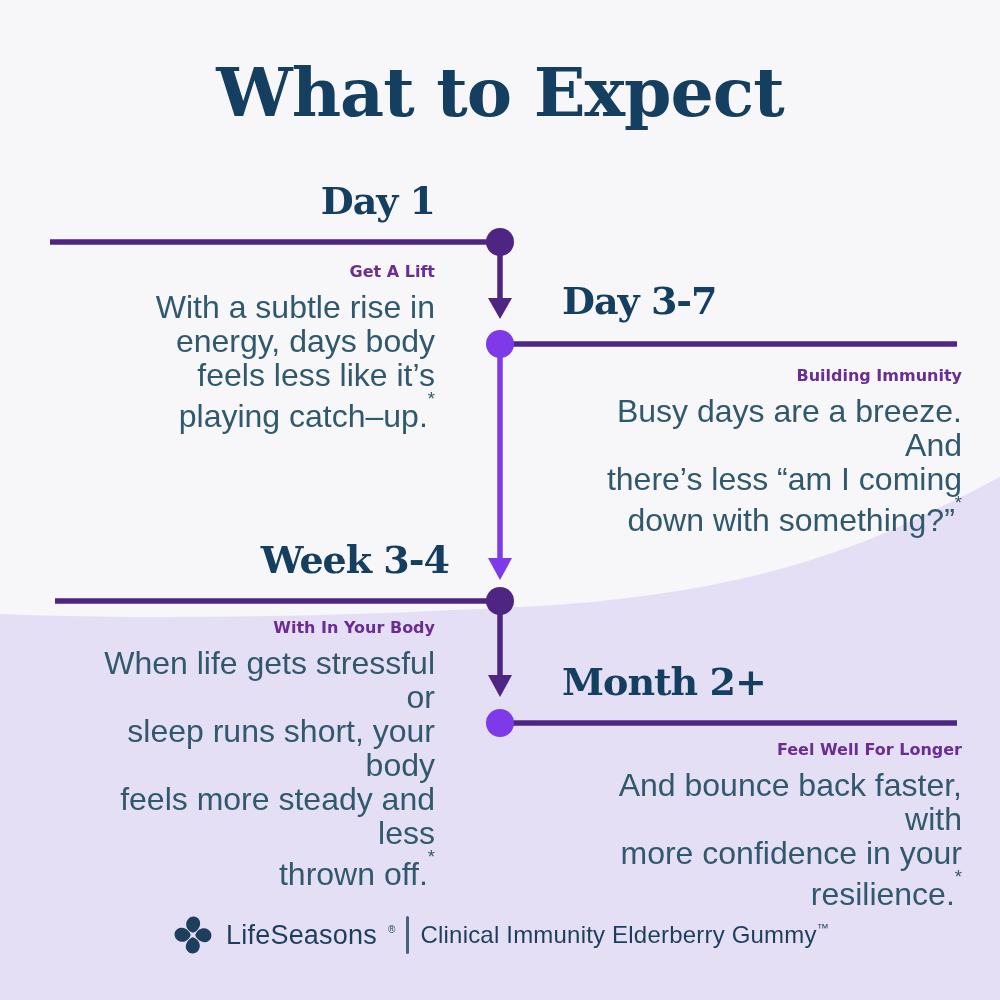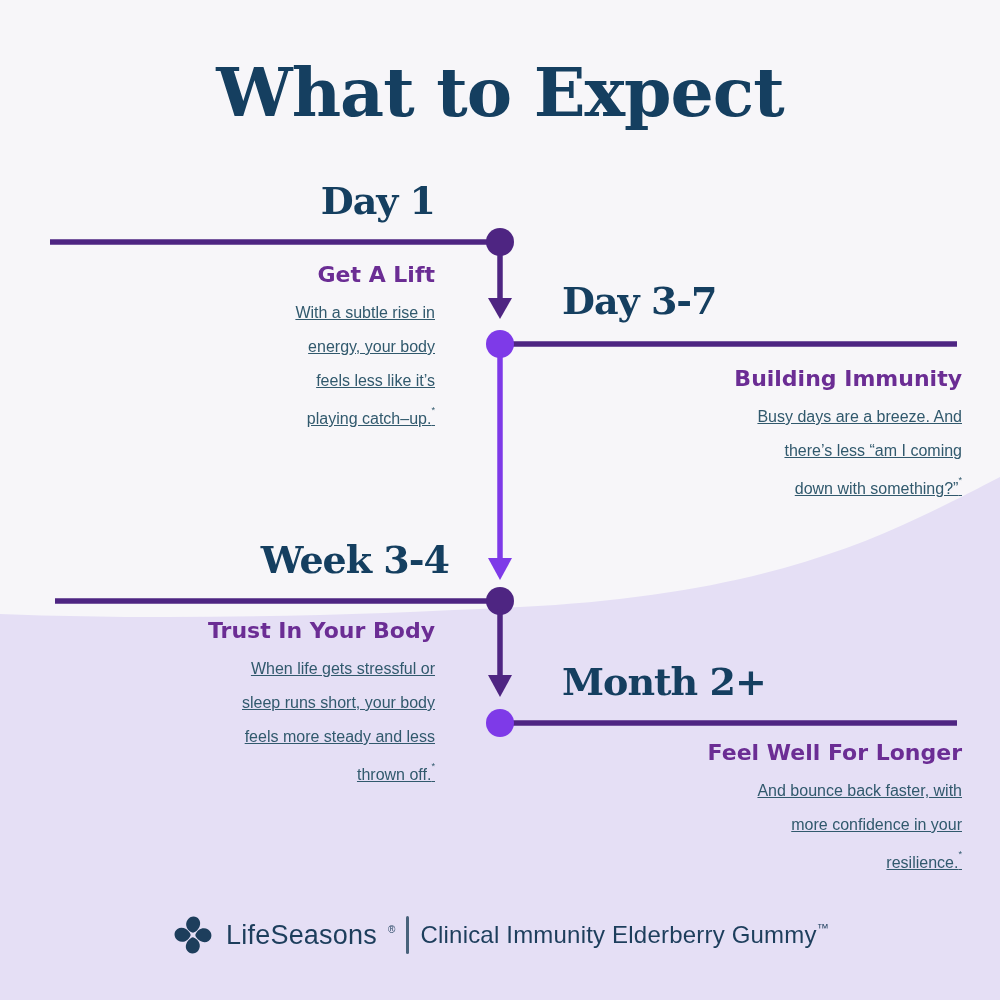--- a/index.html
+++ b/index.html
@@ -46,29 +46,28 @@
     letter-spacing:-1px;
   }
   .period.left{width:340px;text-align:right;}
   .period.right{text-align:left;}
   .content{position:absolute;}
   .content.left{width:345px;text-align:right;}
   .content.right{width:400px;text-align:right;}
   .milestone-heading{
     font-family:"DejaVu Sans",sans-serif;
     font-weight:bold;
-    font-size:22px;
+    font-size:16px;
     color:var(--purpleHeading);
     margin-bottom:9px;
   }
   .body-line{
-    font-size:16px;
+    font-size:32px;
     line-height:34px;
     color:var(--slate);
-    text-decoration:underline;
   }
   sup.fn{
     font-size:58%;
     position:relative;
     top:-0.55em;
     color:var(--slate);
   }
   .footer{
     position:absolute;left:0;top:912px;width:1000px;
     display:flex;align-items:center;justify-content:center;
@@ -123,36 +122,36 @@
     <polygon class="tl-dark-fill" points="488,675 512,675 500,697"></polygon>
 
     <line class="tl-dark" x1="508" y1="723" x2="957" y2="723"></line>
     <circle class="tl-violet-fill" cx="500" cy="723" r="14"></circle>
   </svg>
 
   <div class="period left" style="left:95px;top:182px;">Day 1</div>
   <div class="content left" style="left:90px;top:262px;">
     <div class="milestone-heading">Get A Lift</div>
     <div class="body-line">With a subtle rise in</div>
-    <div class="body-line">energy, your body</div>
+    <div class="body-line">energy, days body</div>
     <div class="body-line">feels less like it’s</div>
     <div class="body-line"><span>playing catch–up.</span><sup class="fn">*</sup></div>
   </div>
 
   <div class="period right" style="left:562px;top:282px;">Day 3-7</div>
   <div class="content right" style="left:562px;top:366px;">
     <div class="milestone-heading">Building Immunity</div>
     <div class="body-line">Busy days are a breeze. And</div>
     <div class="body-line">there’s less “am I coming</div>
     <div class="body-line"><span>down with something?”</span><sup class="fn">*</sup></div>
   </div>
 
   <div class="period left" style="left:109px;top:541px;">Week 3-4</div>
   <div class="content left" style="left:90px;top:618px;">
-    <div class="milestone-heading">Trust In Your Body</div>
+    <div class="milestone-heading">With In Your Body</div>
     <div class="body-line">When life gets stressful or</div>
     <div class="body-line">sleep runs short, your body</div>
     <div class="body-line">feels more steady and less</div>
     <div class="body-line"><span>thrown off.</span><sup class="fn">*</sup></div>
   </div>
 
   <div class="period right" style="left:562px;top:663px;">Month 2+</div>
   <div class="content right" style="left:562px;top:740px;">
     <div class="milestone-heading">Feel Well For Longer</div>
     <div class="body-line">And bounce back faster, with</div>

